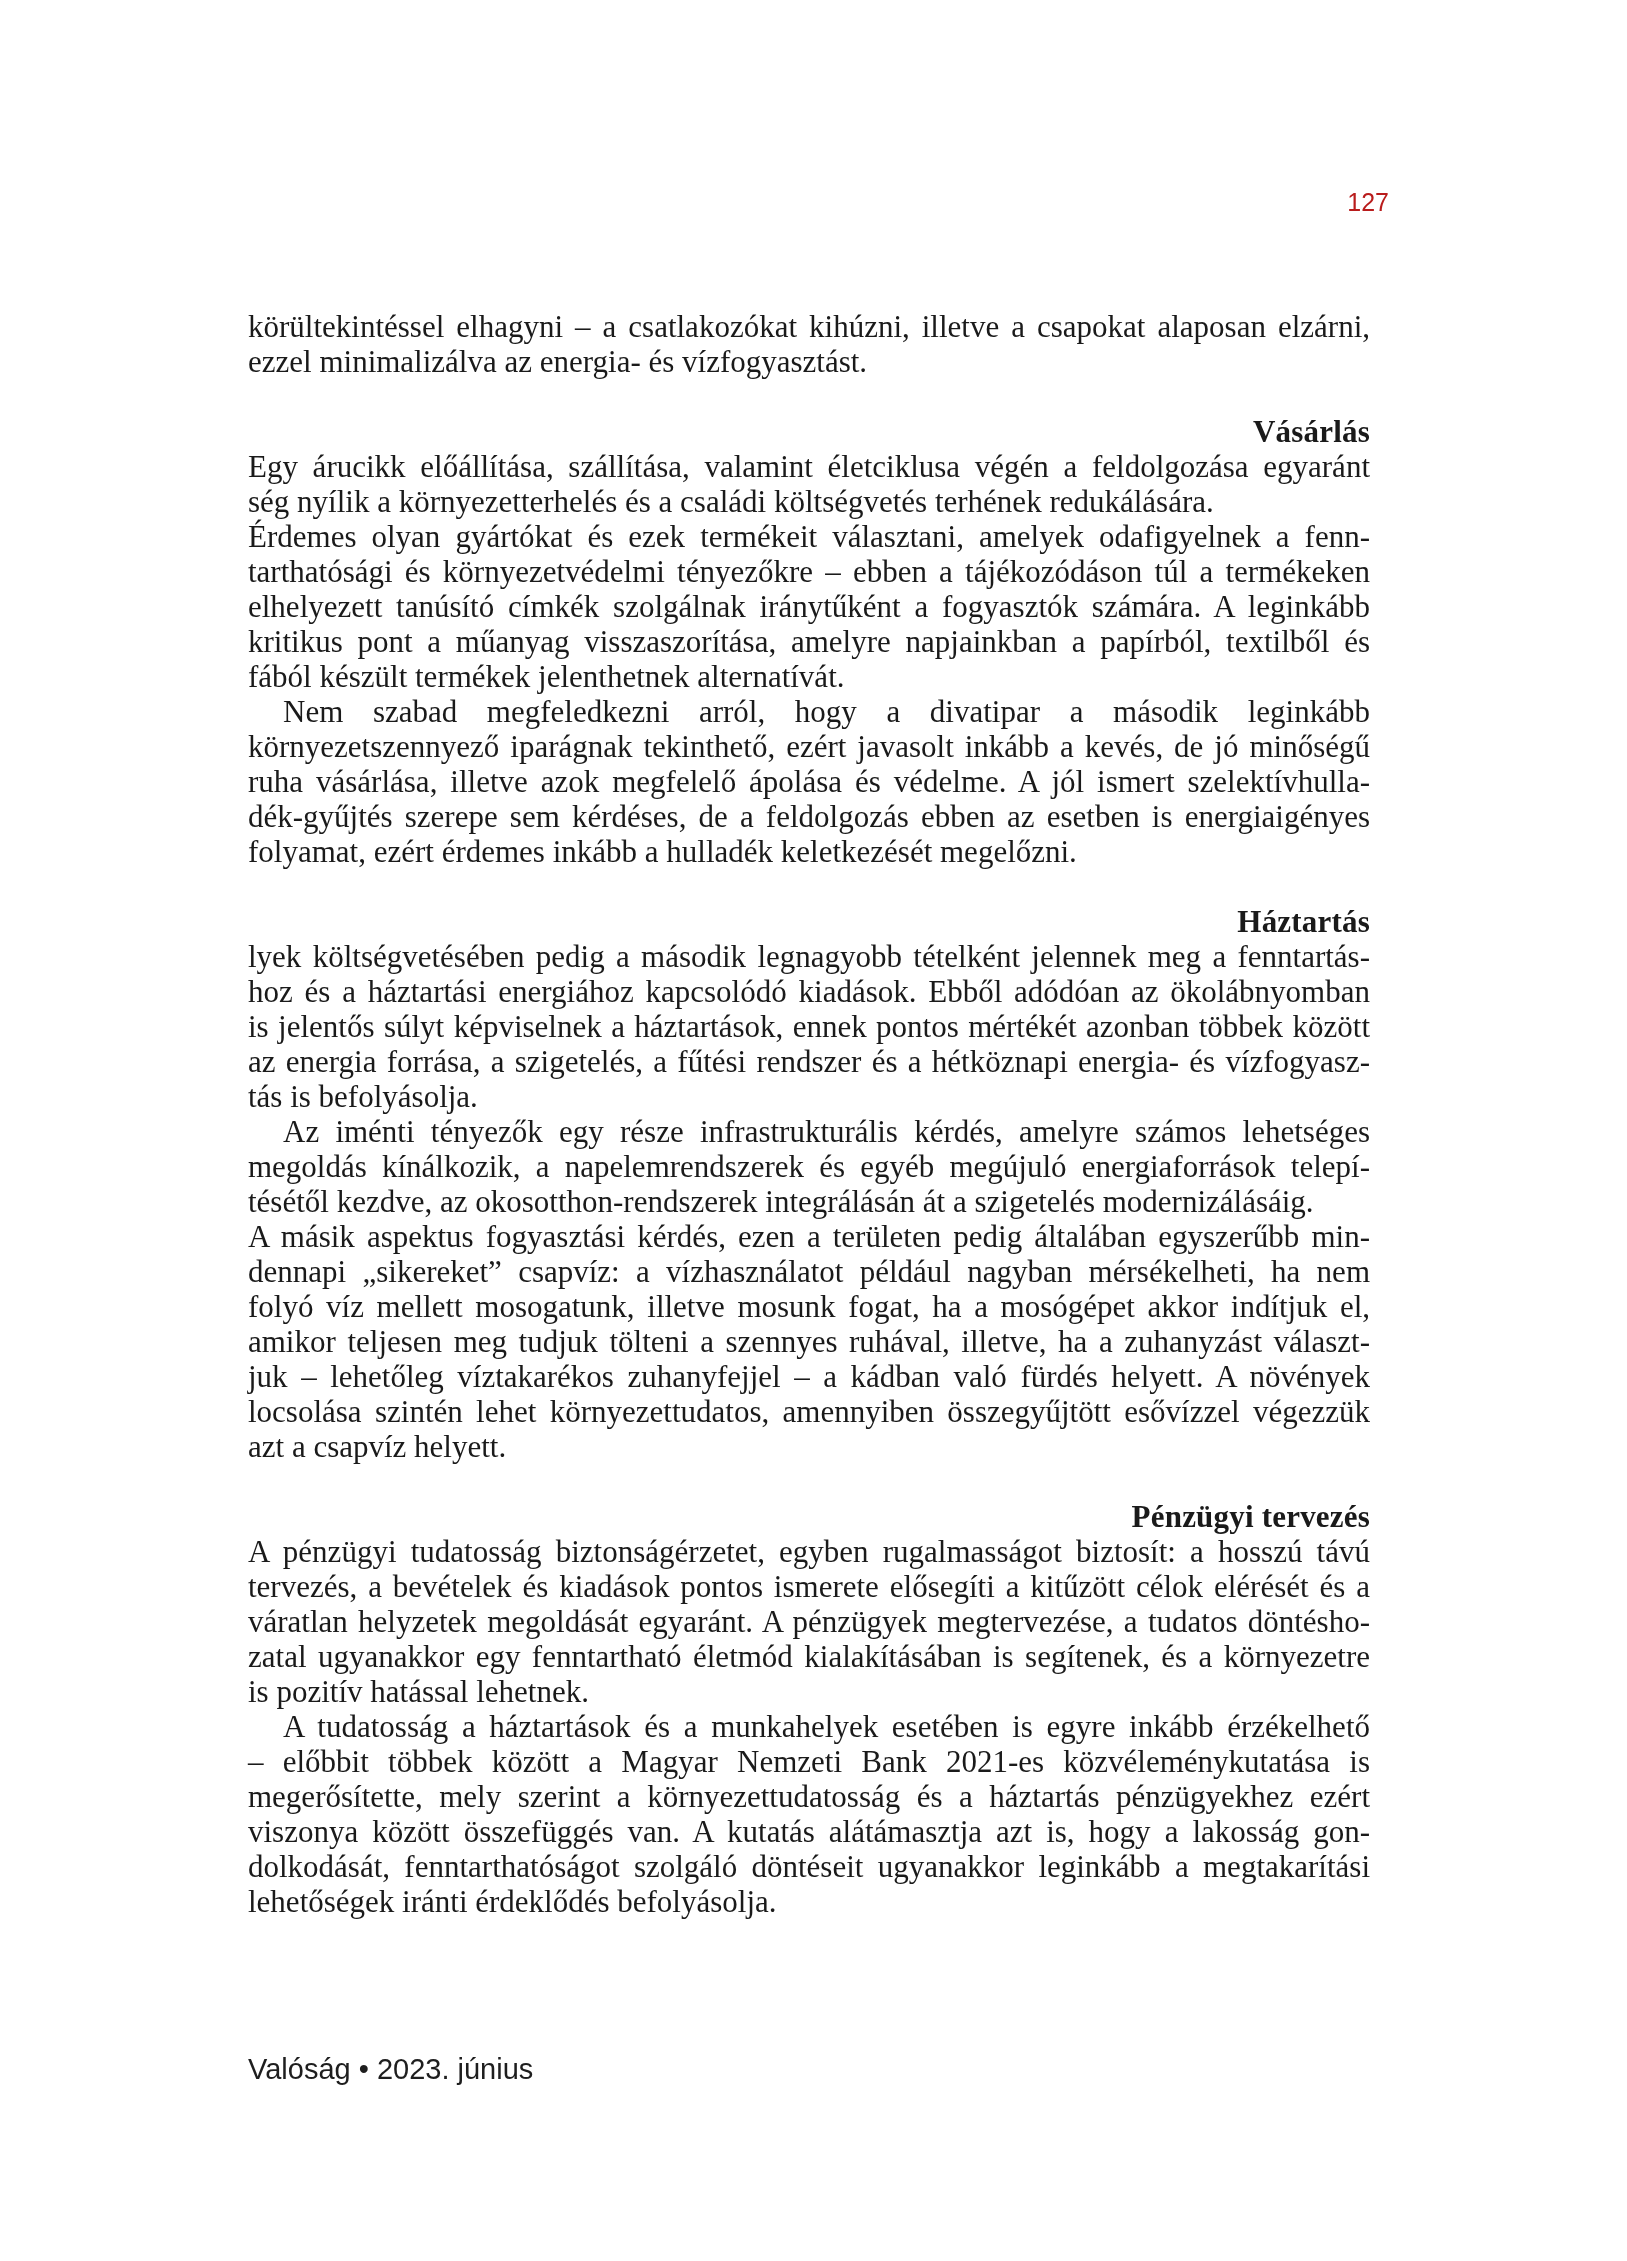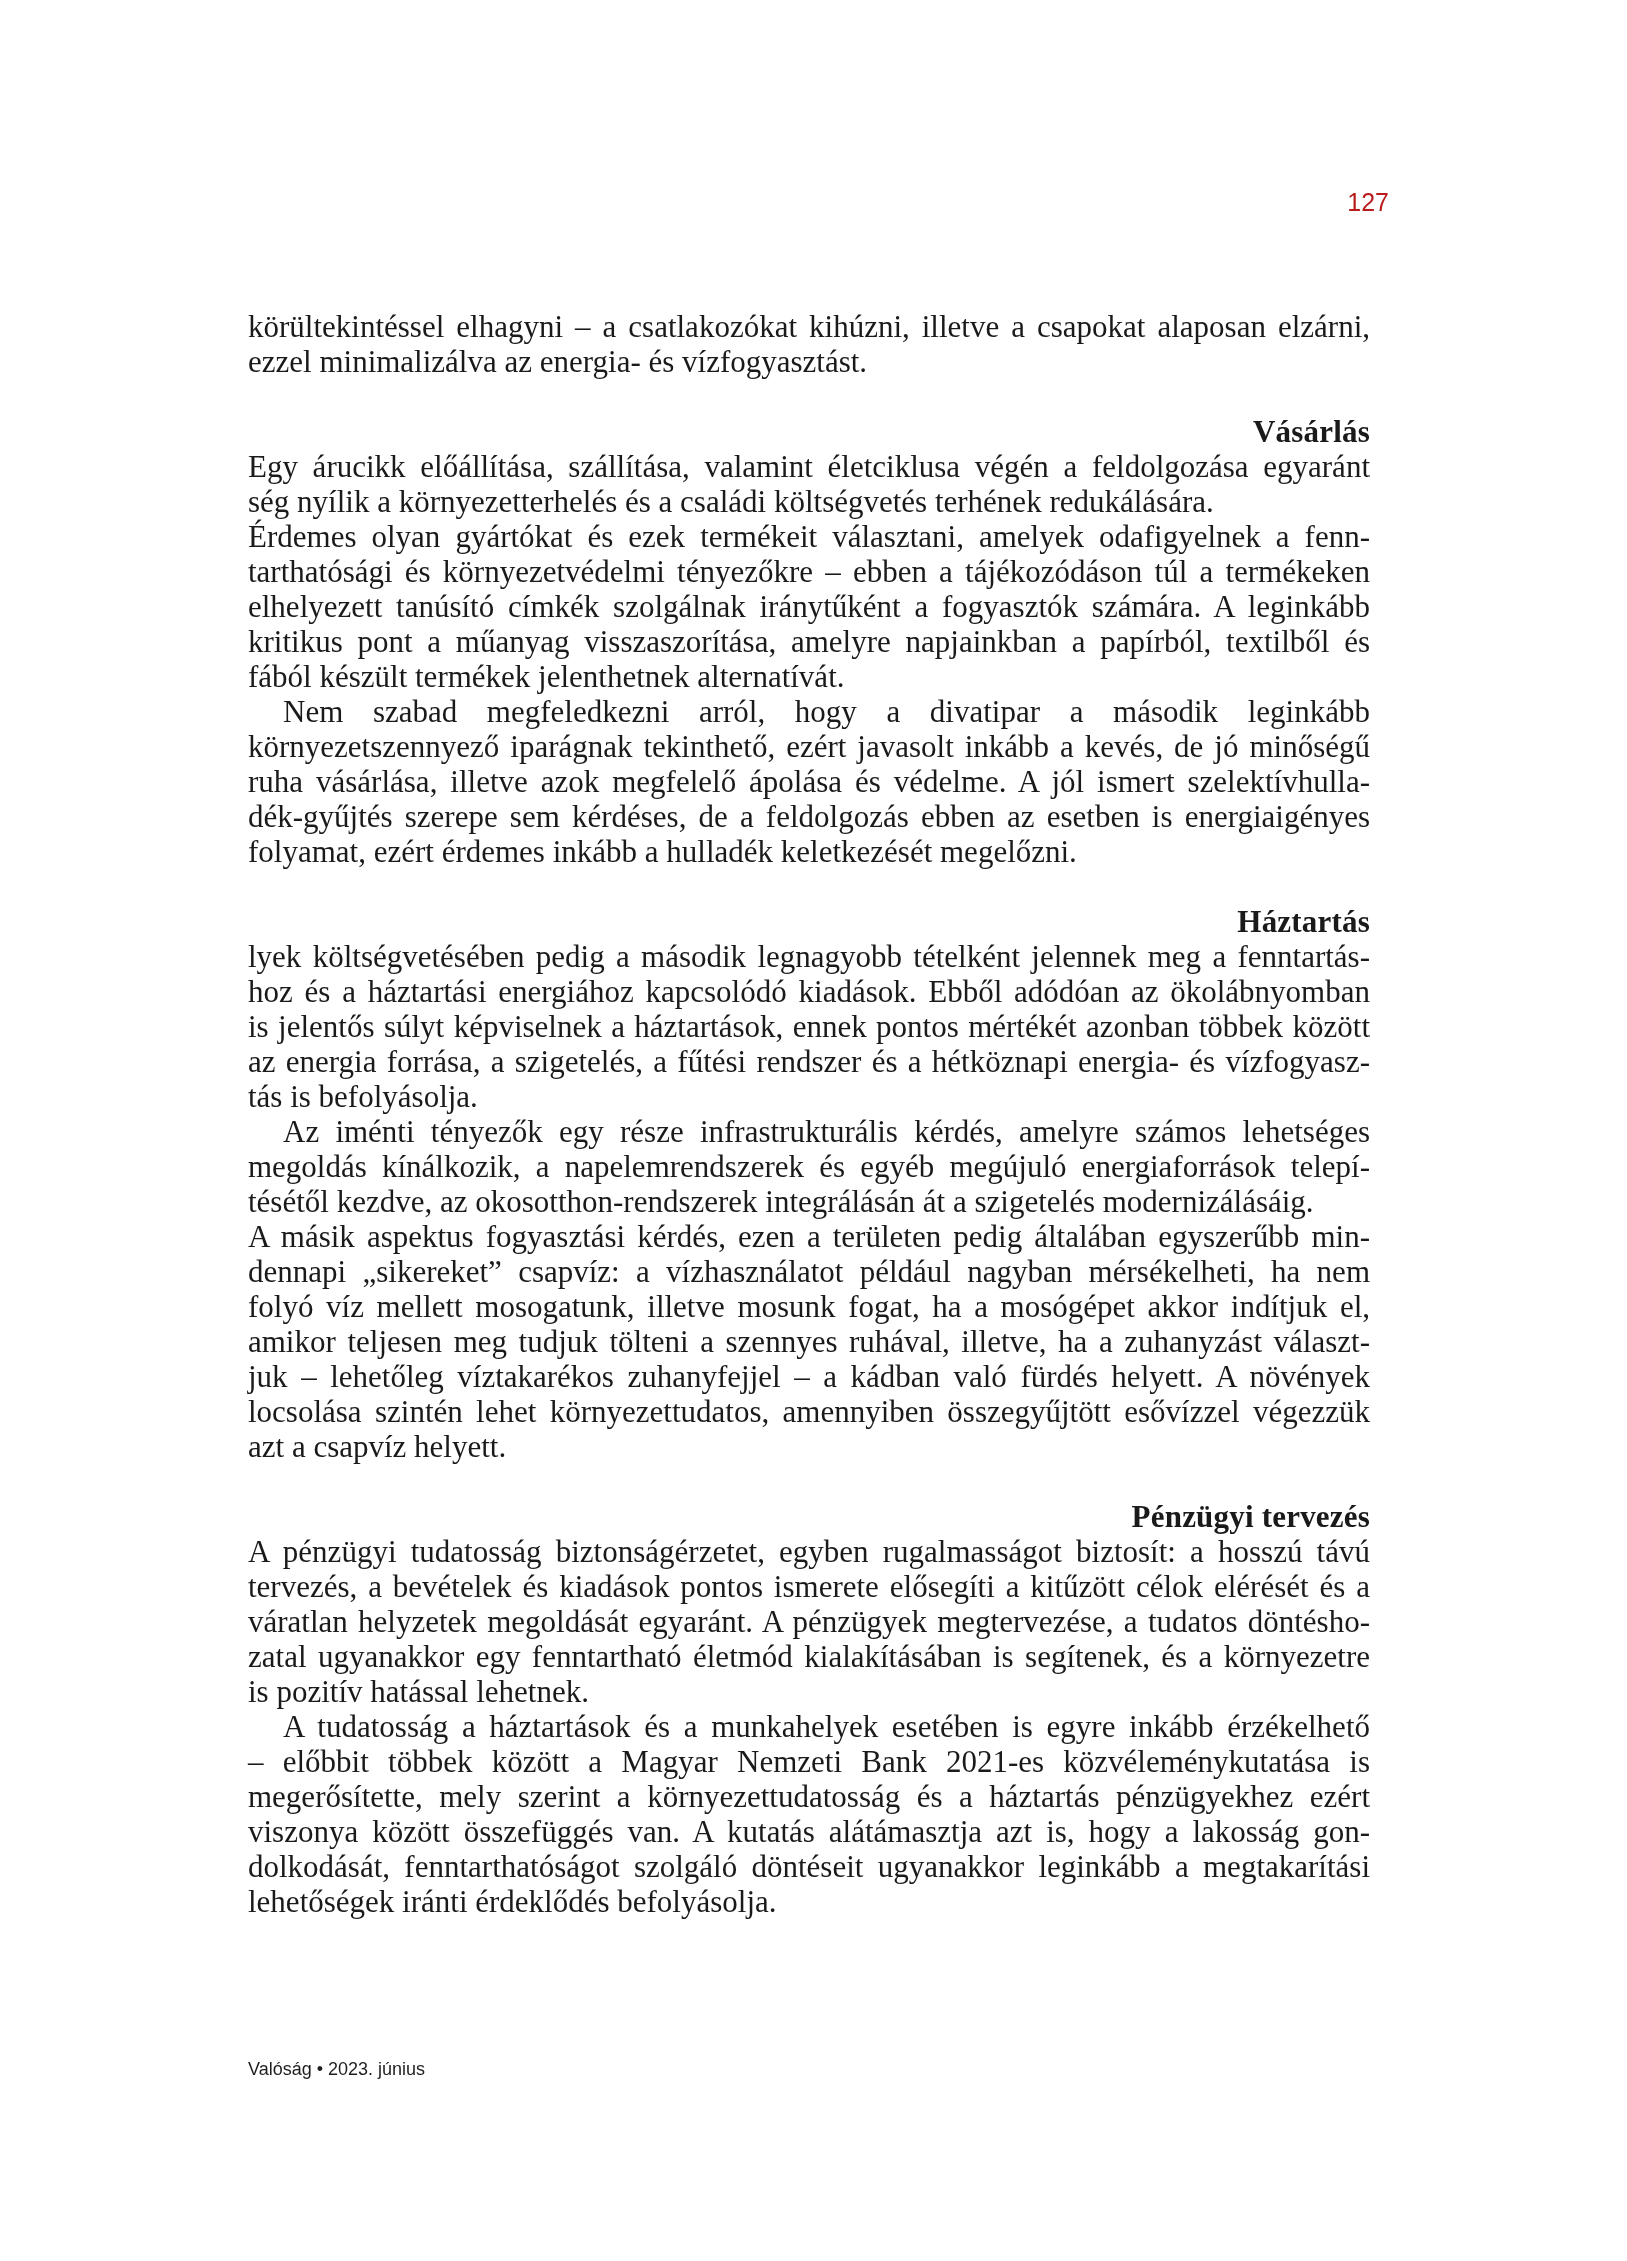--- a/index.html
+++ b/index.html
@@ -60,21 +60,21 @@
       font-weight: bold;
       height: 35px;
       letter-spacing: 0.2px;
       text-align: right;
     }
     .footer {
       position: absolute;
       left: 248px;
       top: 2054px;
       font-family: "Liberation Sans", sans-serif;
-      font-size: 18px;
+      font-size: 29px;
       line-height: 31px;
       color: #1e1e1e;
     }
   </style>
 </head>
 <body>
 
 <div class="page-number">127</div>
 
 <div class="body-text">

